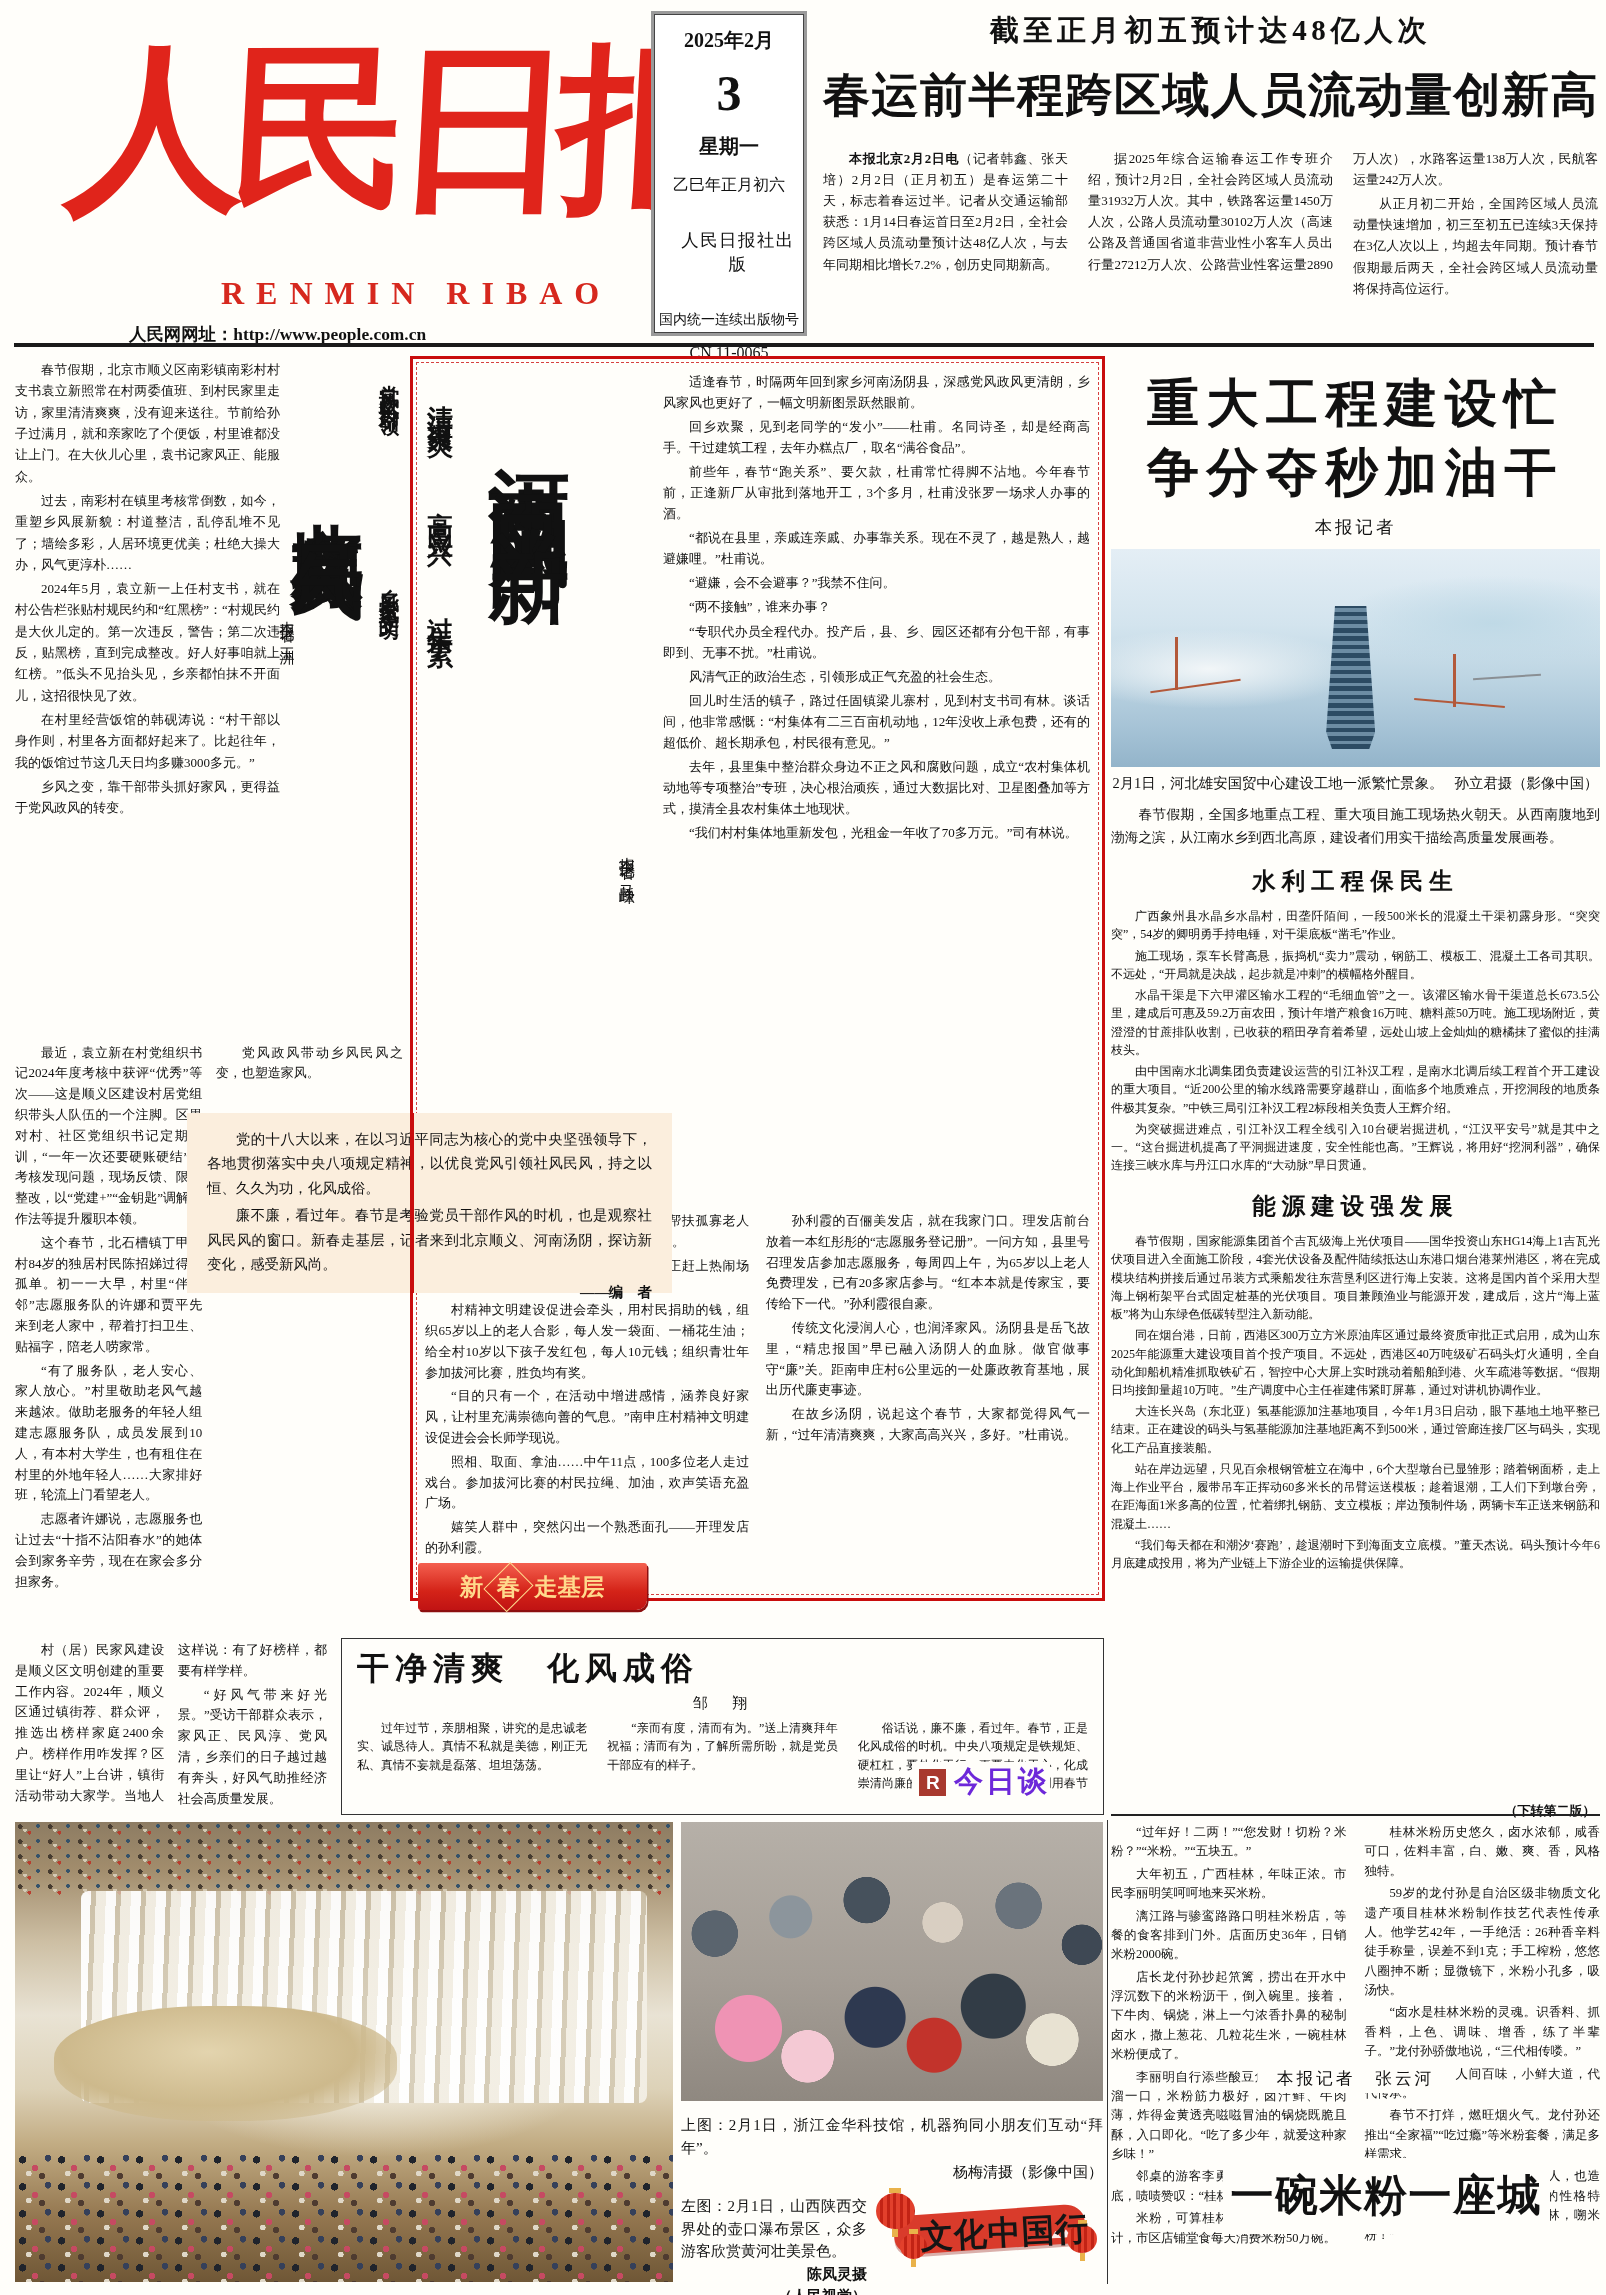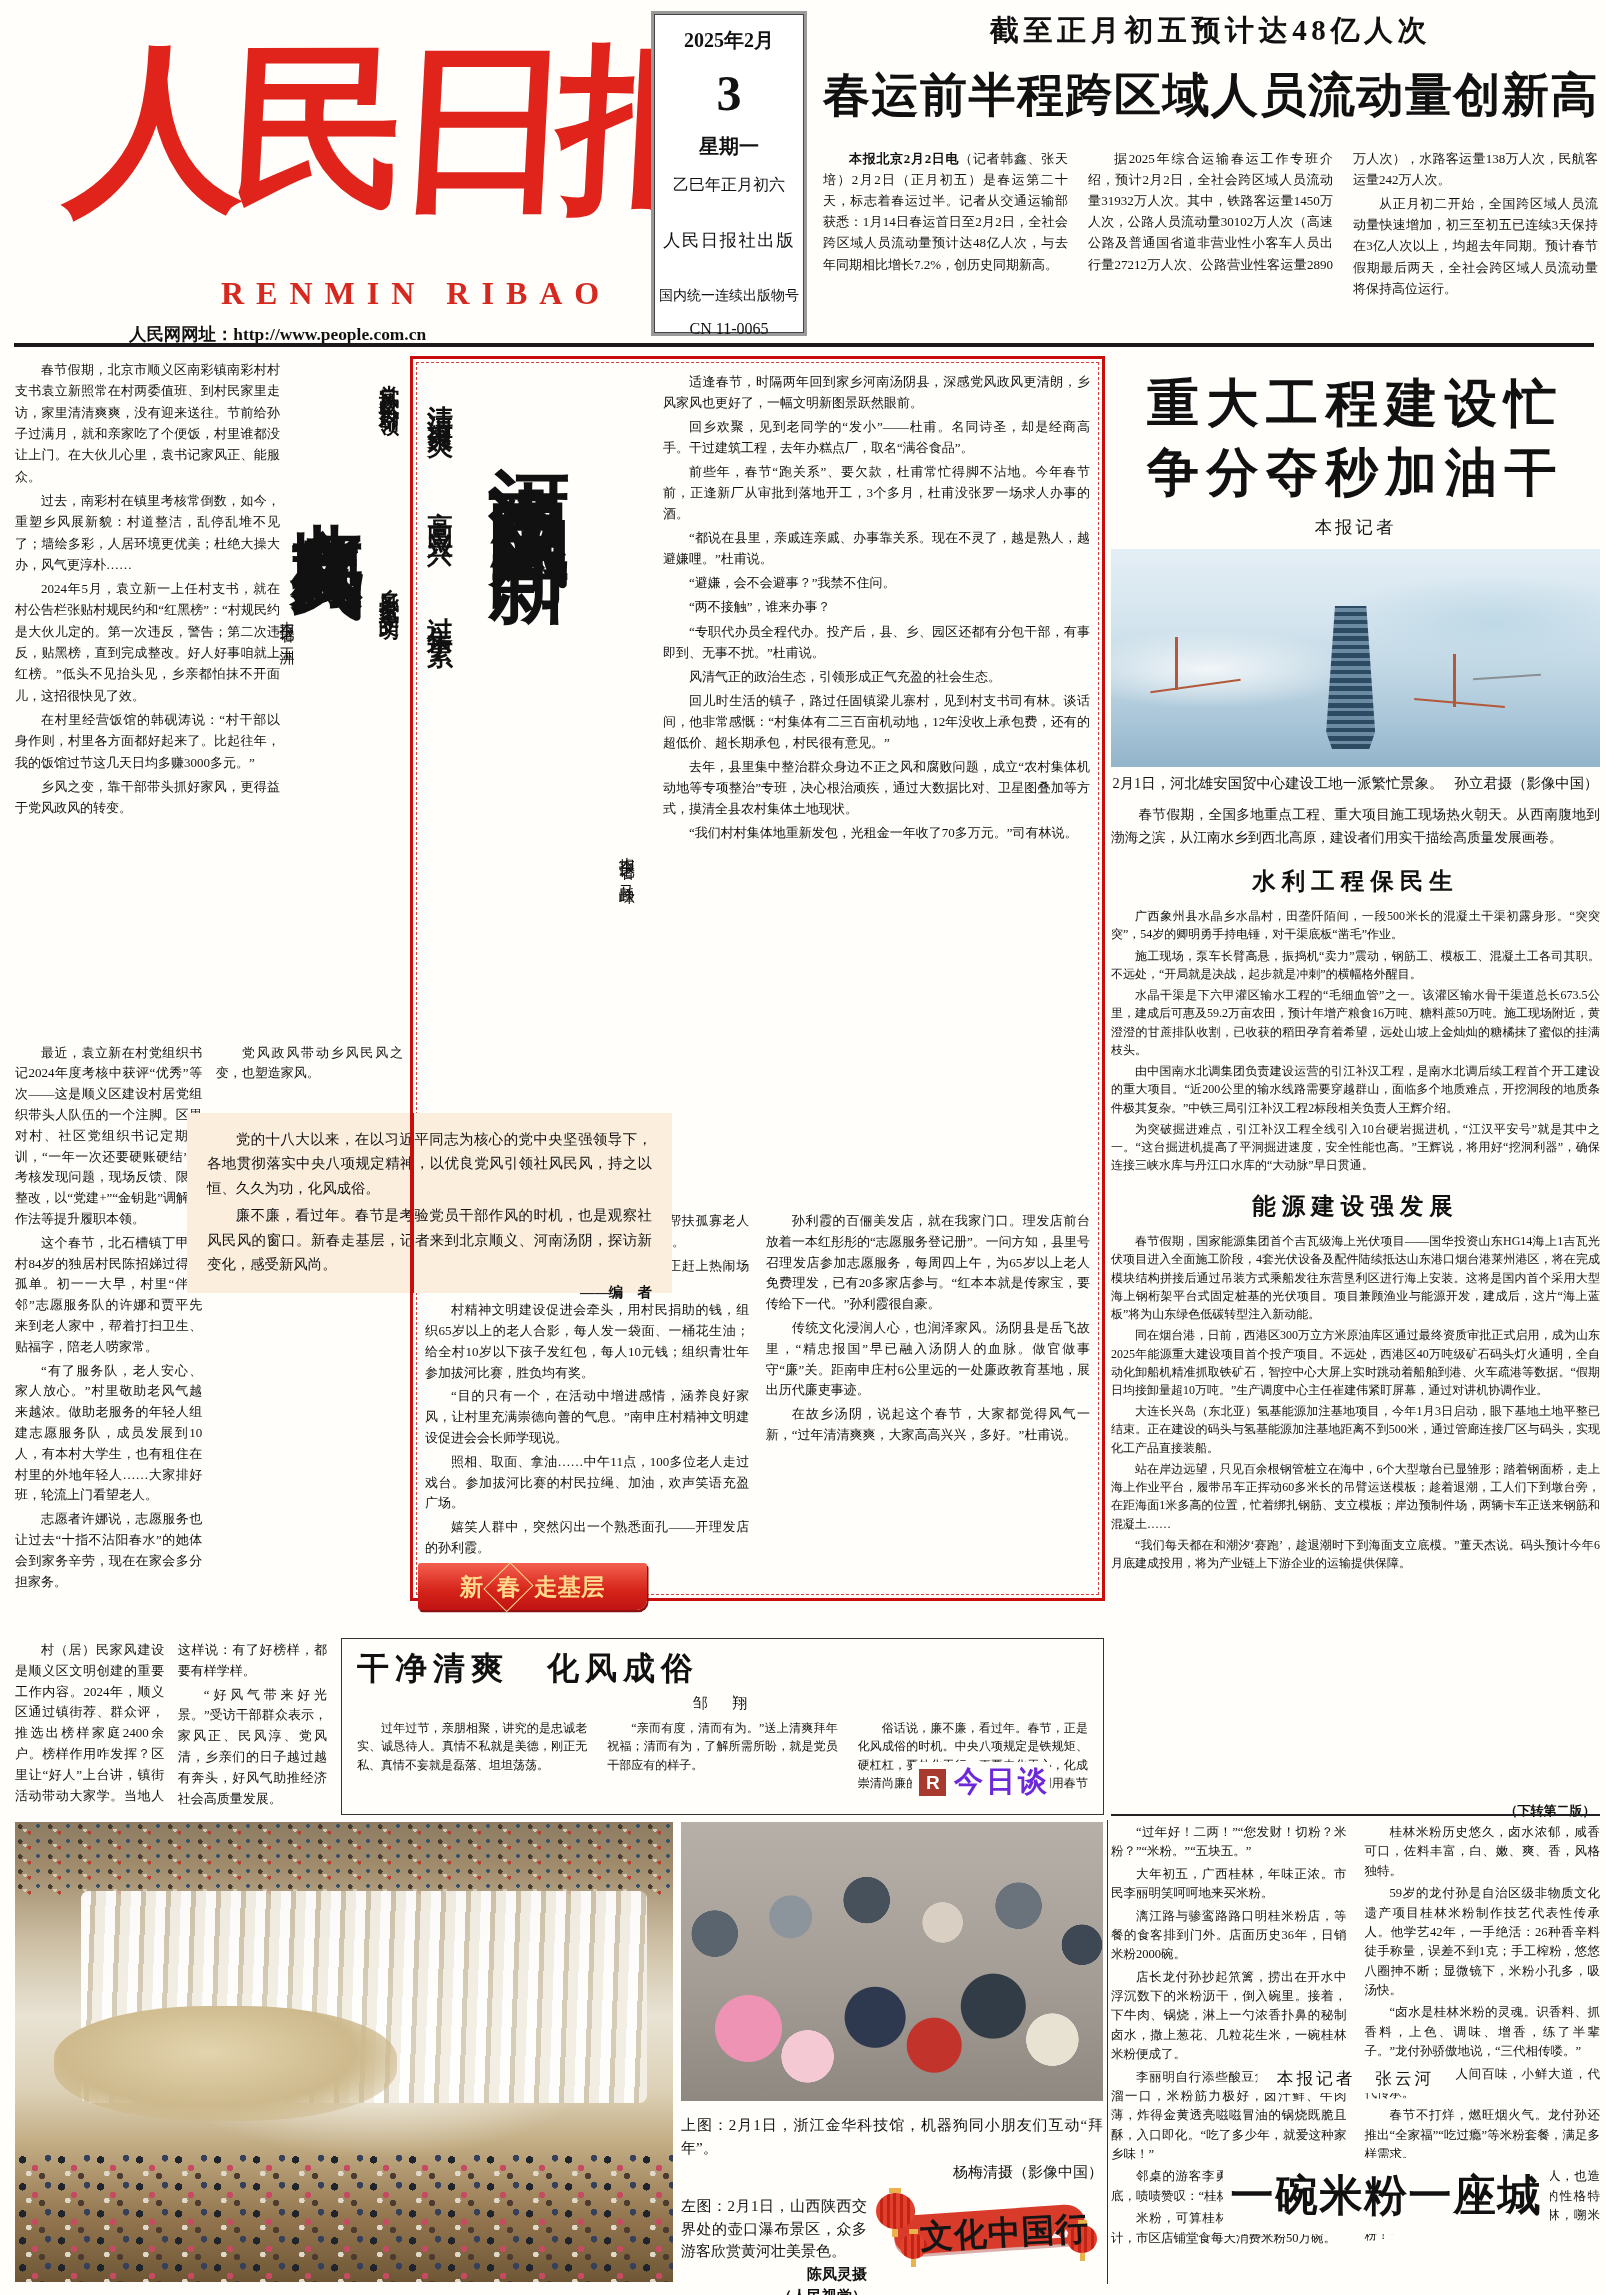--- a/index.html
+++ b/index.html
@@ -18,21 +18,21 @@
         font-size:32px;letter-spacing:12px;font-family:"Liberation Serif",serif;}
   #site-url{position:absolute;left:129px;top:322px;font-size:17.4px;font-weight:bold;}
   #date-box{position:absolute;left:651px;top:10.6px;width:156px;height:325px;
         border:3px solid #9a9a9a;background:#fff;}
   #date-box .inner{border:0.8px solid #444;height:100%;display:flex;flex-direction:column;
         align-items:center;padding:12px 3px;text-align:center;gap:12px;}
   .db-ym{font-size:20px;font-weight:bold;}
   .db-day{font-size:50px;font-weight:bold;line-height:1.1;}
   .db-week{font-size:20px;font-weight:bold;margin-bottom:3px;}
   .db-lunar{font-size:16px;margin-bottom:20px;}
-  .db-pub{font-size:17.4px;margin-bottom:23px;letter-spacing:1.5px;}
+  .db-pub{font-size:17.4px;margin-bottom:23px;letter-spacing:1.5px;margin-left:18px;}
   .db-issn-label{font-size:14px;}
   .db-line{font-size:16px;line-height:1.55;}
 
   
   #top-story{position:absolute;left:823px;top:6px;width:775px;height:332px;}
   #top-kicker{text-align:center;font-size:29px;font-weight:bold;letter-spacing:4.6px;margin-top:4.6px;}
   #top-headline{text-align:center;font-family:"Liberation Sans",sans-serif;font-weight:900;
         font-size:47px;letter-spacing:1.5px;margin-top:13.7px;white-space:nowrap;}
   #top-cols{margin-top:21px;column-count:3;column-gap:20px;column-fill:auto;height:161px;
         font-size:13px;line-height:1.62;}

